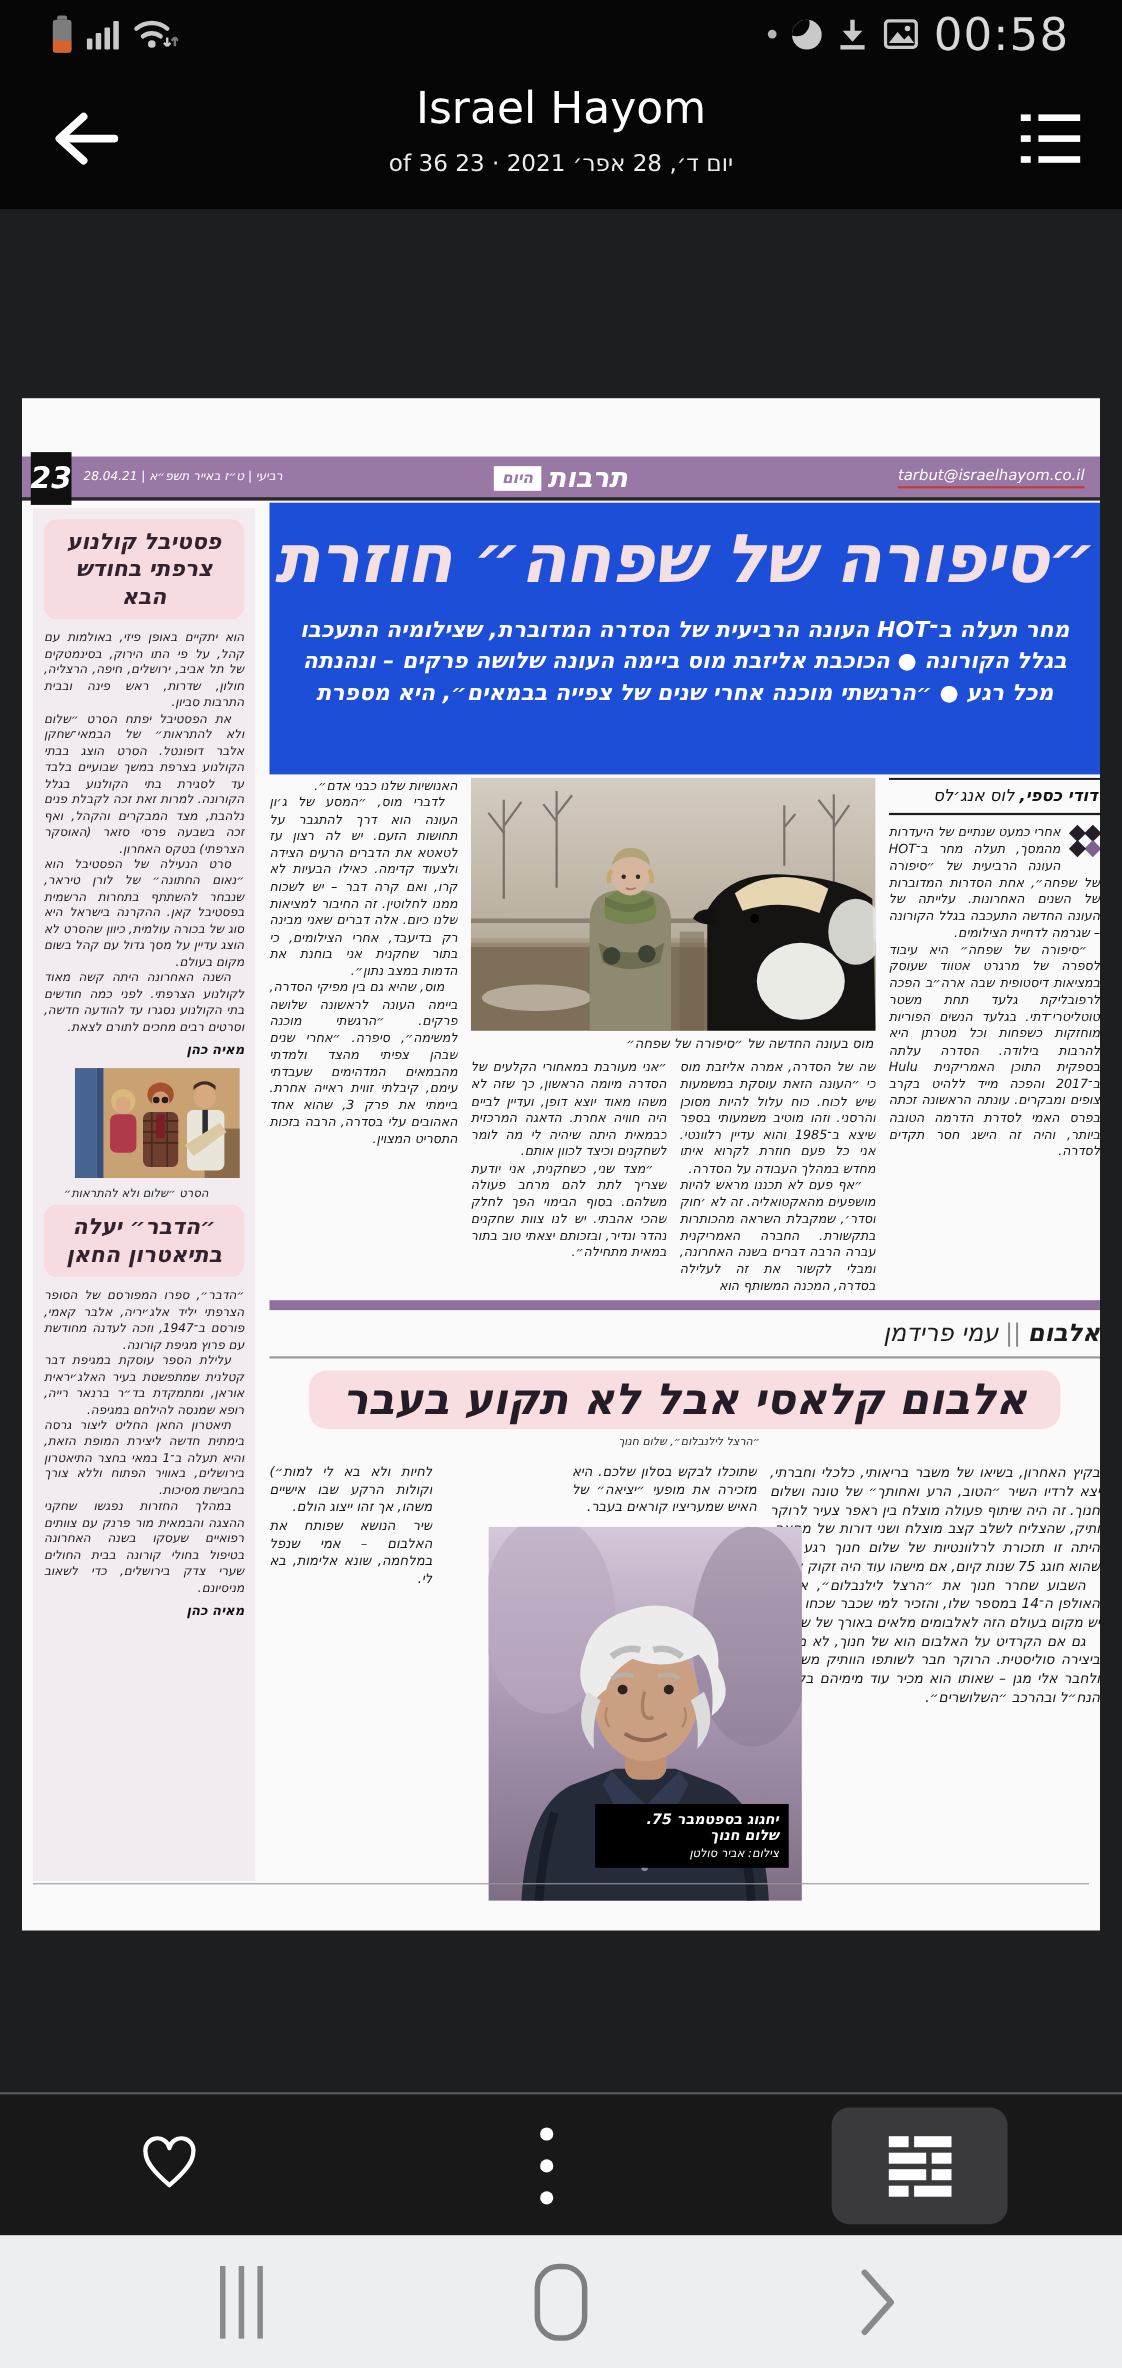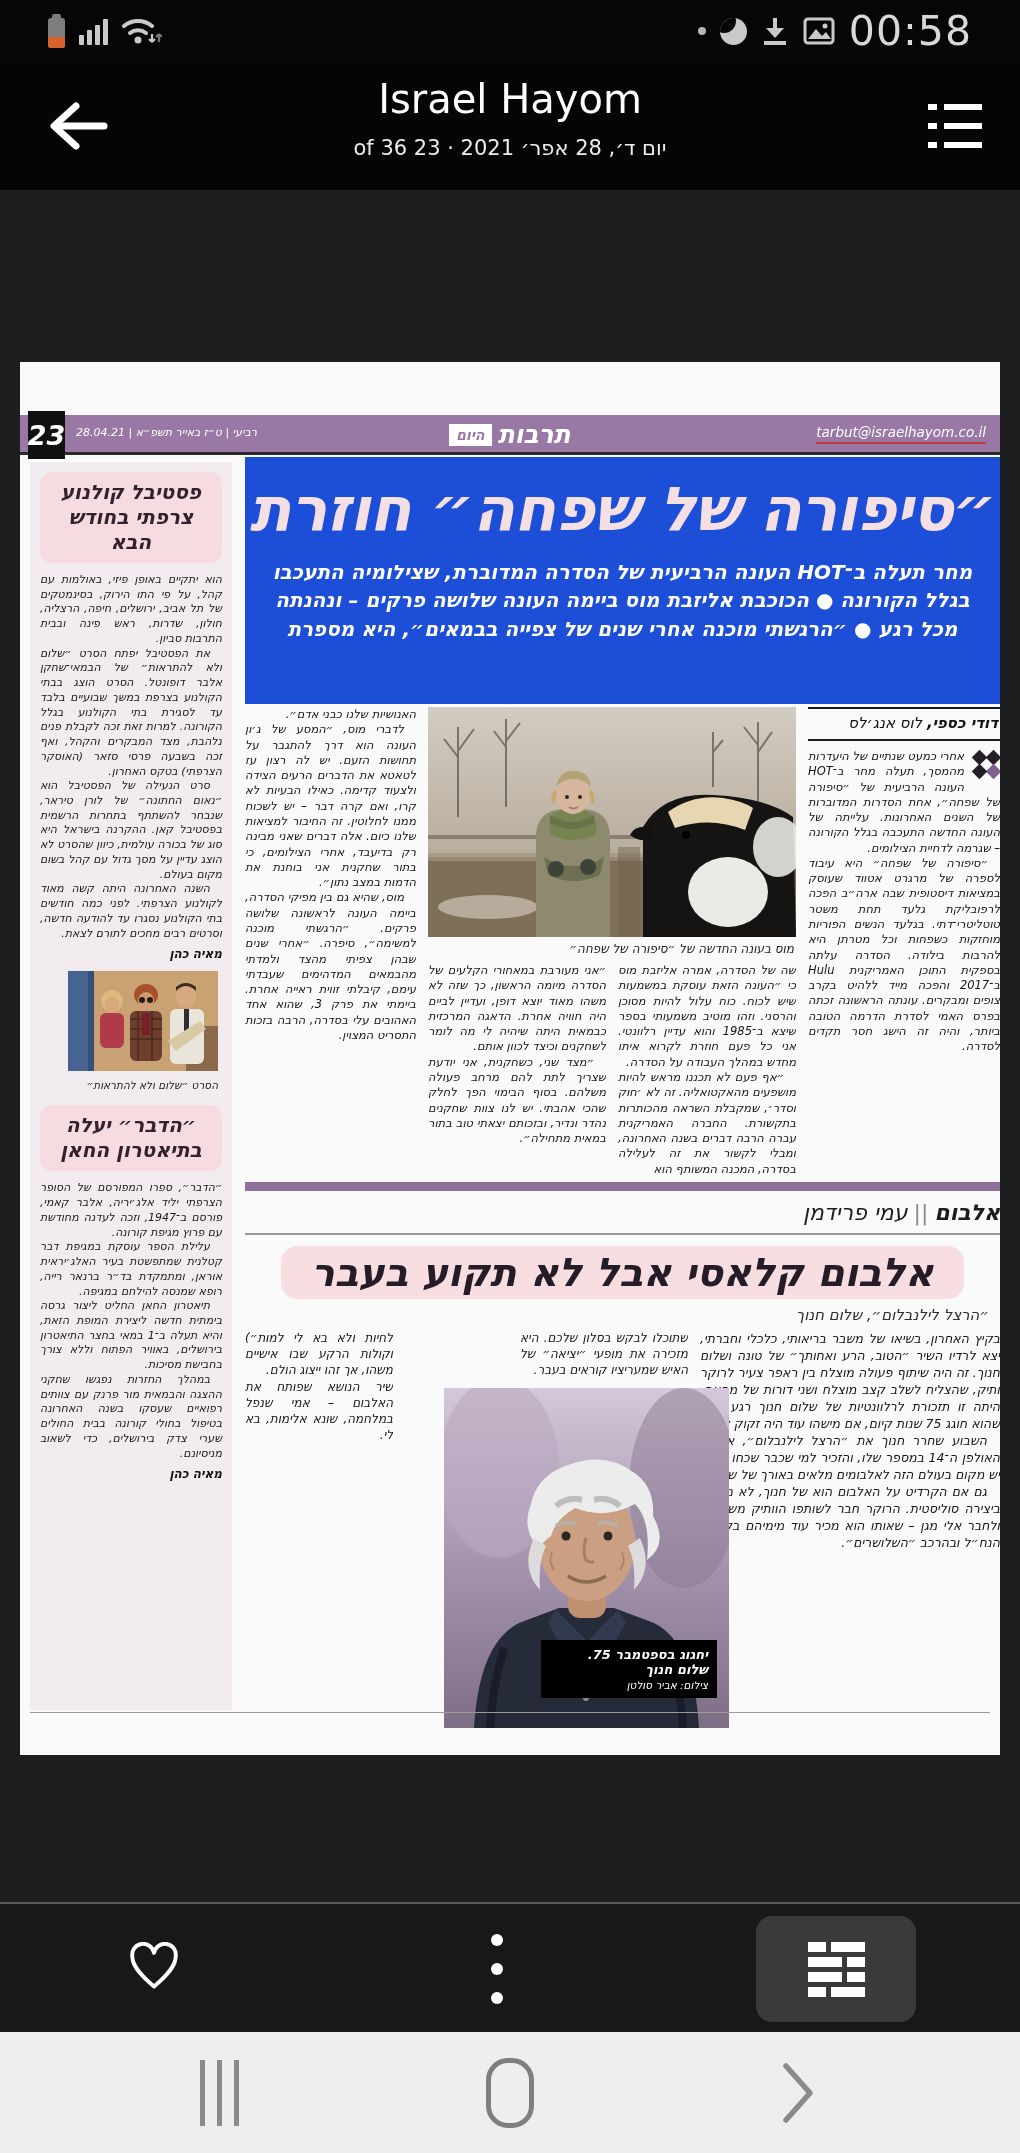--- a/index.html
+++ b/index.html
@@ -41,22 +41,22 @@
   .band-logo .boxed { background:#fff; color:#9a78a5; font-weight:bold; font-size:14px; padding:1px 5px; border:2px solid #fff; }
   .band-mail { position:absolute; right:14px; top:9px; direction:ltr; color:#fff; font-size:13.5px; border-bottom:2px solid #c23b3b; padding-bottom:2px; }
 
   
   .sidebar { position:absolute; left:10px; top:100px; width:202px; height:1248px; background:#f2ecf1; padding:10px 10px; overflow:hidden; }
   .side-head { background:#f6dce1; border-radius:12px; padding:8px 6px; text-align:center; font-weight:bold; font-size:20px; line-height:1.25; color:#32222d; }
   .side-body { margin-top:10px; font-size:11px; line-height:1.34; text-align:justify; color:#191919; }
   .side-body p + p { text-indent:12px; }
   .side-byline { font-weight:bold; font-size:12px; margin-top:6px; color:#111; }
   .side-photo { margin:10px 4px 0 18px; }
-  .side-caption { font-size:10.5px; color:#222; margin-top:4px; text-align:right; }
-  .mt14 { margin-top:14px; }
+  .side-caption { font-size:10.5px; color:#222; margin-top:4px; text-align:left; }
+  .mt14 { margin-top:4px; }
 
   
   .feature-head { position:absolute; left:225px; top:95px; width:755px; height:247px; background:#1d4ed8; text-align:center; }
   .feature-title { margin-top:16px; font-size:61px; font-weight:bold; color:#f4dfe5; letter-spacing:-1px; }
   .feature-sub { margin:14px auto 0; width:94%; font-size:20px; font-weight:bold; color:#fff; line-height:1.42; }
 
   .feature-body { position:absolute; left:225px; top:345px; width:755px; height:478px; }
   .fb-grid { display:grid; grid-template-columns:192px 368px 171px; column-gap:12px; direction:rtl; height:100%; }
   .newscol { font-size:11.5px; line-height:1.33; text-align:justify; color:#161616; overflow:hidden; }
   .newscol p + p { text-indent:12px; }
@@ -68,21 +68,21 @@
   .photo-caption { font-size:12px; color:#1d1d1d; margin:5px 2px 7px; text-align:right; }
   .under-photo { display:grid; grid-template-columns:1fr 1fr; column-gap:12px; direction:rtl; flex:1; overflow:hidden; }
 
   
   .album-bar { position:absolute; left:225px; top:820px; width:755px; height:9px; background:#8f6f9c; }
   .album-label { position:absolute; left:225px; top:838px; width:755px; font-size:22px; color:#1c1c1c; text-align:right; border-bottom:2px solid #9a9a9a; padding-bottom:8px; }
   .album-label .lab { font-weight:bold; }
   .album-label .sep { color:#8a8a8a; font-weight:normal; padding:0 6px; }
   .album-head { position:absolute; left:225px; top:884px; width:755px; text-align:center; }
   .album-head .hl { display:inline-block; background:#f8dee1; border-radius:16px; padding:4px 30px; font-size:39px; font-weight:bold; color:#241c26; }
-  .album-sub { position:absolute; left:214px; top:944px; width:755px; text-align:right; font-size:15px; color:#2e2e2e; }
+  .album-sub { position:absolute; left:229px; top:944px; width:755px; text-align:center; font-size:10px; color:#2e2e2e; }
   .album-body { position:absolute; left:225px; top:968px; width:755px; height:420px; }
   .alb-col-right { position:absolute; right:0; top:0; width:300px; height:420px; font-size:12.5px; line-height:1.36; text-align:justify; color:#161616; overflow:hidden; }
   .alb-col-right p + p { text-indent:13px; }
   .alb-col-mid { position:absolute; right:312px; top:0; width:168px; height:420px; font-size:12px; line-height:1.35; text-align:justify; overflow:hidden; color:#161616; }
   .alb-col-left { position:absolute; left:0; top:0; width:148px; height:420px; font-size:12px; line-height:1.35; text-align:justify; overflow:hidden; color:#161616; }
   .alb-photo { position:absolute; left:145px; top:58px; width:339px; height:340px; }
   .alb-cap { position:absolute; right:12px; bottom:30px; width:176px; background:#000; padding:7px 9px; text-align:right; }
   .alb-cap .l1 { color:#fff; font-weight:bold; font-size:13px; }
   .alb-cap .l2 { color:#fff; font-weight:bold; font-size:13px; }
   .alb-cap .l3 { color:#fff; font-size:10.5px; margin-top:2px; }

